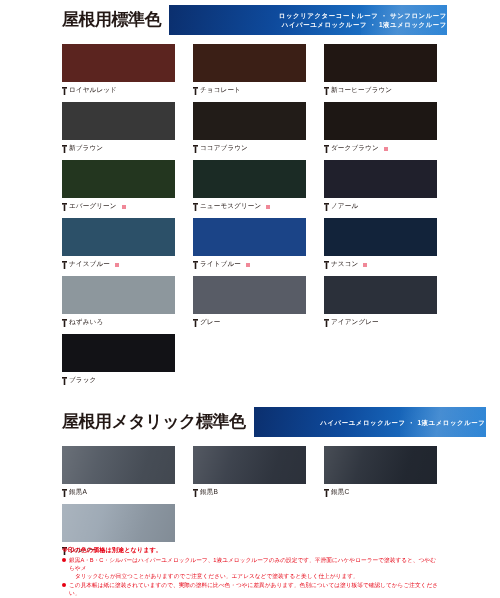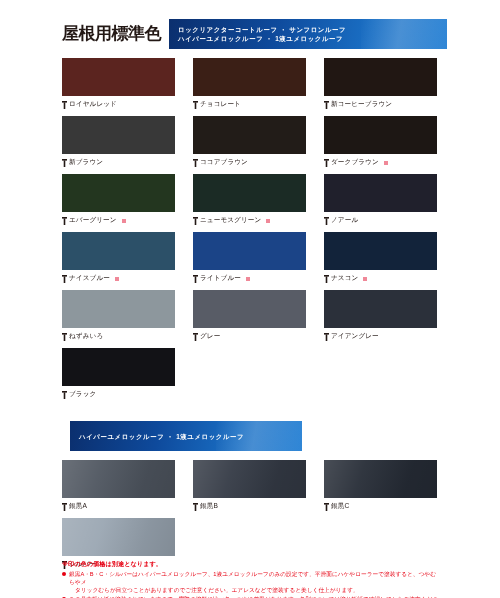--- a/index.html
+++ b/index.html
@@ -8,22 +8,23 @@
     background:#ffffff;
     font-family:"Liberation Sans","DejaVu Sans",sans-serif;
     color:#231815;
     overflow:hidden;
   }
   .page{position:relative;width:500px;height:598px;}
 
   
   .section-head{
     display:flex;align-items:center;
-    margin:16px 0 0 62px;
+    margin:2px 0 0 62px;
     height:36px;
+    text-align:right;
   }
   .section-title{
     font-size:17px;
     font-weight:bold;
     letter-spacing:-0.5px;
     color:#231815;
     white-space:nowrap;
     line-height:36px;
   }
   .section-banner{
@@ -309,20 +310,21 @@
               <rect x="0" y="0" width="5" height="1.6" fill="#231815"></rect>
               <rect x="1.7" y="1.4" width="1.6" height="6.6" fill="#231815"></rect>
             </svg>
           </span>
           <span>ブラック</span>
         </div>
       </div>
     </div>
 
   <div class="section-head" style="margin-top:12px;">
+    <div class="section-title">屋根用メタリック標準色</div>
     <div class="section-banner short">
       <div class="banner-line">ハイパーユメロックルーフ ・ 1液ユメロックルーフ</div>
     </div>
   </div>
 
   <div class="grid" id="grid-1">
       <div class="cell">
         <div class="chip metal" style="background-color: rgb(78, 85, 95);"></div>
         <div class="cap">
           <span class="pin">

